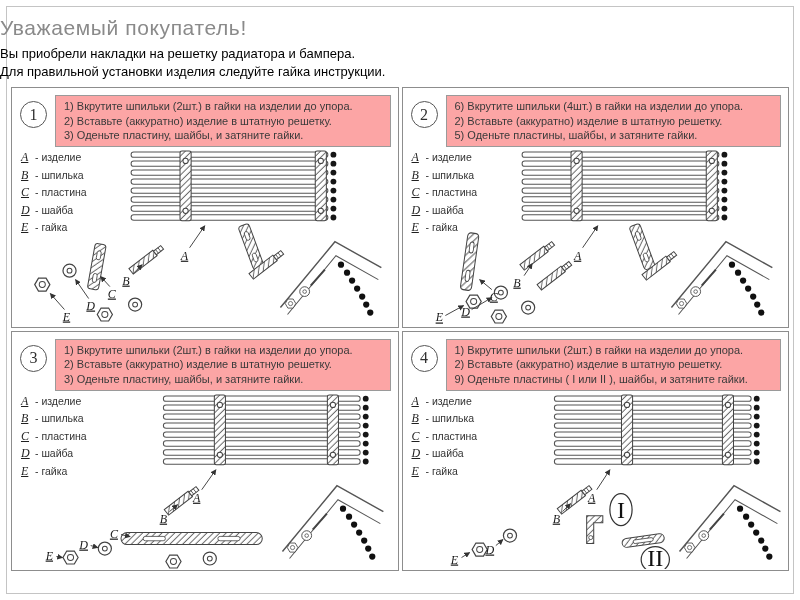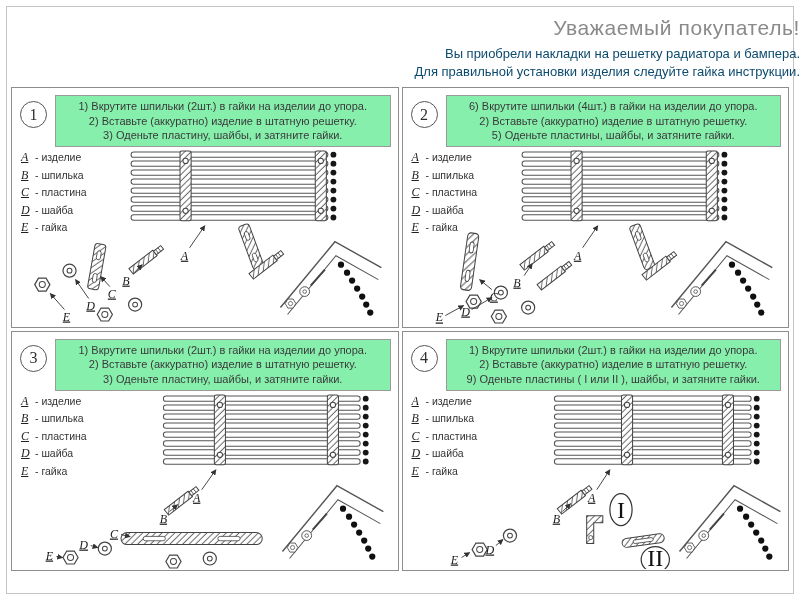--- a/index.html
+++ b/index.html
@@ -9,41 +9,41 @@
     font-family: "Liberation Sans", sans-serif;
     position: relative;
     overflow: hidden;
     color: #333;
   }
   .frame {
     position: absolute; inset: 6px;
     border: 1px solid #c4c4c4;
     pointer-events: none;
   }
-  header { position: absolute; top: 16px; left: 0; width: 100%; text-align: right; }
+  header { position: absolute; top: 16px; left: 0; width: 100%; text-align: left; }
   .title {
     font-size: 21px; font-weight: 400; color: #8a8a8a;
     letter-spacing: 0.6px; margin-bottom: 5px;
   }
-  .sub { font-size: 13px; color: #0c4a6e; line-height: 1.35; }
+  .sub { font-size: 13px; color: #000000; line-height: 1.35; }
   .grid {
     position: absolute; left: 11px; top: 87px; width: 778px; height: 484px;
     display: grid; grid-template-columns: 1fr 1fr; grid-template-rows: 1fr 1fr; gap: 3px;
   }
   .panel { border: 1px solid #8d8d8d; position: relative; background: #fff; overflow: hidden; }
   .ptop { position: absolute; top: 7px; left: 8px; right: 7px; display: flex; gap: 8px; z-index: 3; }
   .badge {
     width: 27px; height: 27px; flex: 0 0 auto; margin-top: 6px;
     border: 1.5px solid #555; border-radius: 50%;
     display: flex; align-items: center; justify-content: center;
     font-family: "Liberation Serif", serif; font-size: 16px; color: #2f2f2f;
   }
   .steps-box {
     flex: 1; border: 1px solid #9a9a9a; padding: 3px 8px;
-    font-size: 11px; color: #3a3a3a; line-height: 1.34; background: #86efac; text-align: center;
+    font-size: 11px; color: #3a3a3a; line-height: 1.34; background: #fca5a5;
   }
   .legend { position: absolute; left: 9px; top: 62px; z-index: 2; font-size: 10.5px; color: #333; }
   .lrow { display: flex; gap: 4px; align-items: baseline; margin-bottom: 2.5px; white-space: nowrap; }
   .ltr {
     font-family: "Liberation Serif", serif; font-style: italic;
     text-decoration: underline; font-size: 12px; color: #1f1f1f; width: 10px; display: inline-block;
   }
   .diagram { position: absolute; left: 0; top: 56px; width: 100%; height: calc(100% - 57px); z-index: 1; }
   .dl { font: italic 12px "Liberation Serif", serif; fill: #1a1a1a; text-anchor: middle; text-decoration: underline; }
   .rn { font: 24px "Liberation Serif", serif; fill: #111; text-anchor: middle; }

